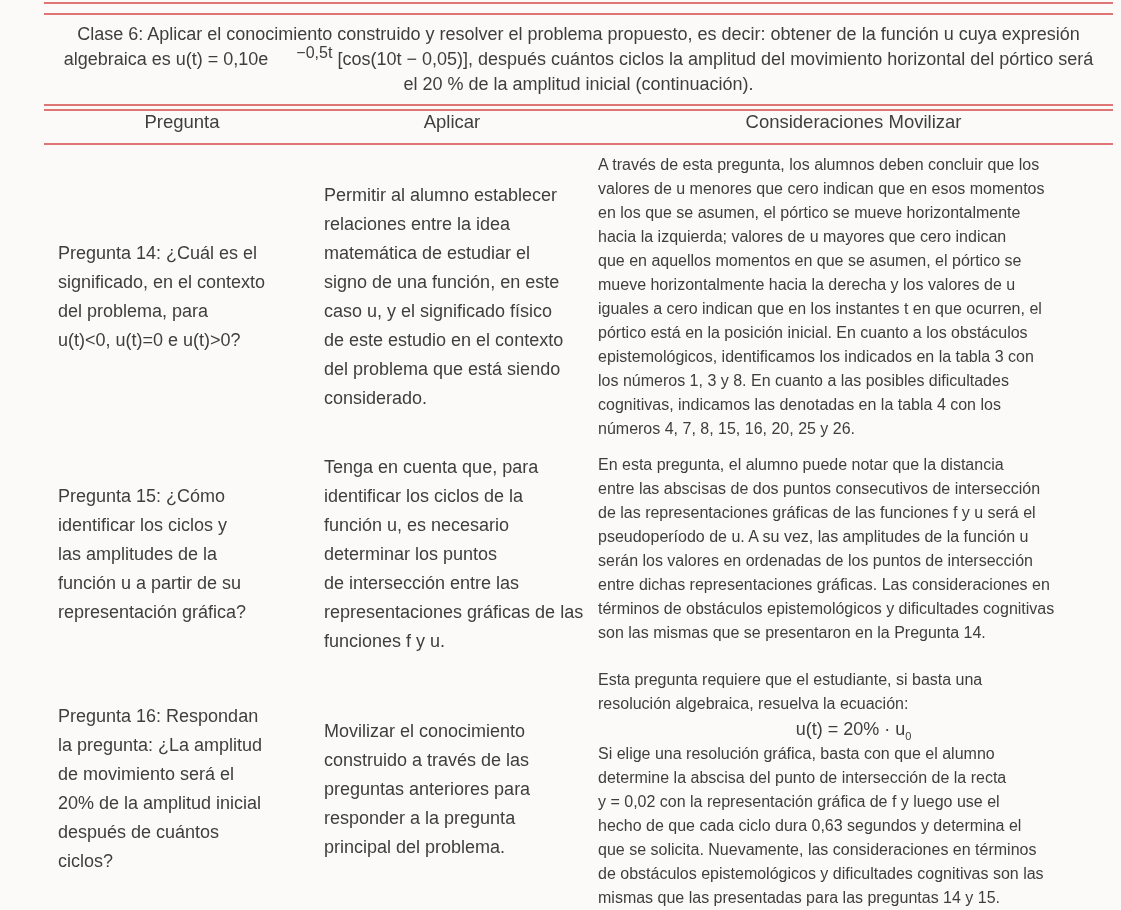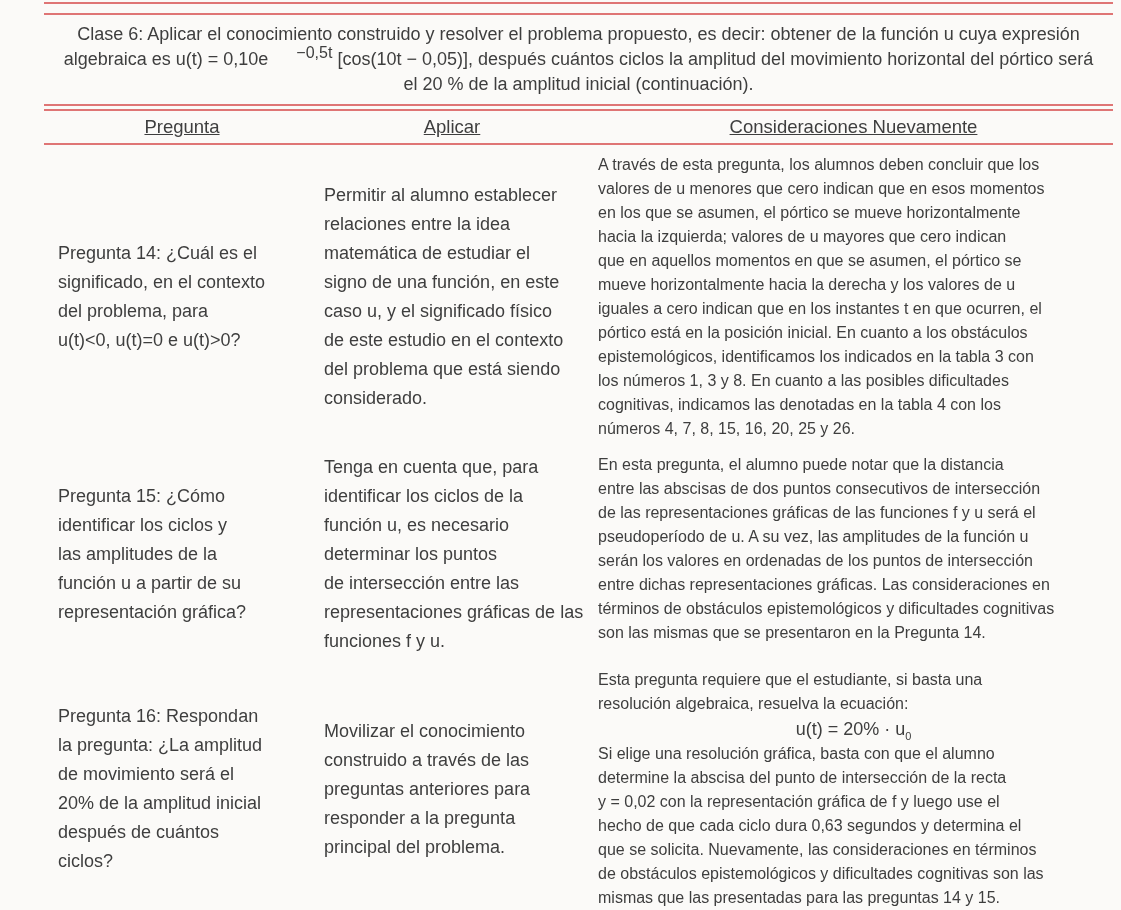--- a/index.html
+++ b/index.html
@@ -35,26 +35,24 @@
   }
   .caption sup {
     font-size: 16px;
     vertical-align: super;
     line-height: 0;
     margin-left: 28px;
   }
   .dbl-gap { height: 3px; flex: 0 0 auto; }
   .colheads {
     display: flex;
-    align-items: center;
     height: 32px;
     padding: 0 12px;
     font-size: 18.5px;
     flex: 0 0 auto;
-    text-decoration: underline;
   }
   .colheads .col { text-align: center; }
   .col-l { width: 268px; flex: 0 0 auto; box-sizing: border-box; }
   .col-m { width: 272px; flex: 0 0 auto; box-sizing: border-box; }
   .col-r { flex: 1 1 auto; box-sizing: border-box; padding-left: 10px; }
   .row {
     display: flex;
     padding: 8px 12px 4px;
     flex: 0 0 auto;
   }
@@ -105,21 +103,21 @@
     </div>
   </div>
 
   <div class="rule"></div>
   <div class="dbl-gap"></div>
   <div class="rule"></div>
 
   <div class="colheads">
     <div class="col col-l">Pregunta</div>
     <div class="col col-m">Aplicar</div>
-    <div class="col col-r">Consideraciones Nuevamente</div>
+    <div class="col col-r">Consideraciones Movilizar</div>
   </div>
 
   <div class="rule"></div>
 
   <div class="row">
     <div class="col col-l cell-center">
       <div class="celltext">Pregunta 14: ¿Cuál es el
 significado, en el contexto
 del problema, para
 u(t)&lt;0, u(t)=0 e u(t)&gt;0?</div>

